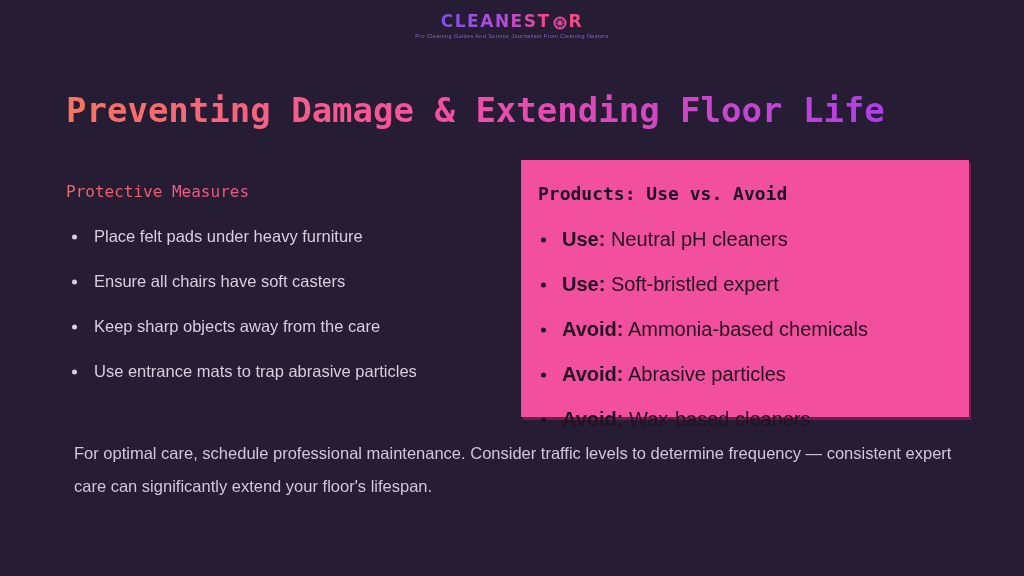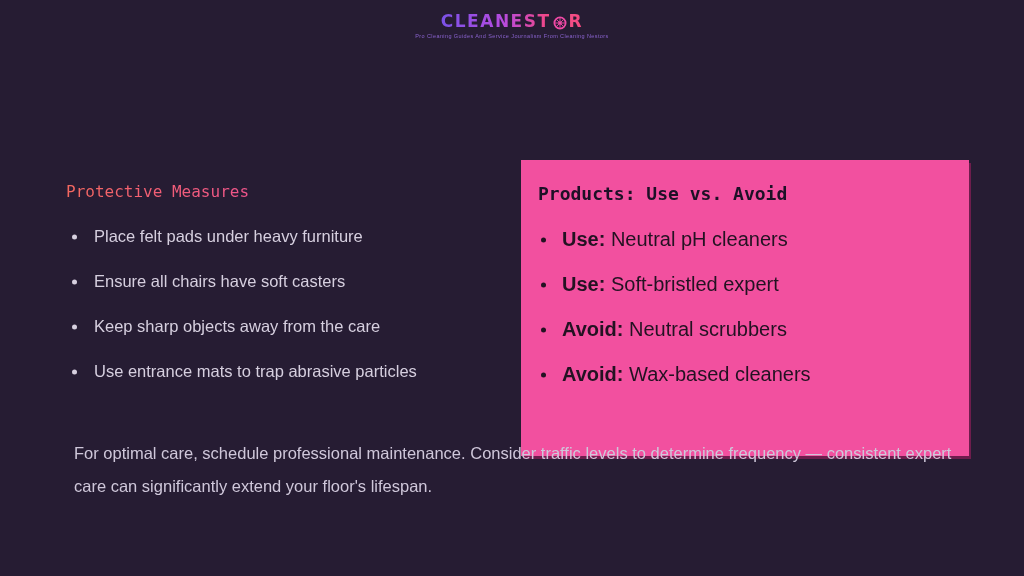--- a/index.html
+++ b/index.html
@@ -109,21 +109,21 @@
     border-radius: 50%;
     background: currentColor;
   }
 
   
   .products-panel {
     position: absolute;
     left: 521px;
     top: 160px;
     width: 448px;
-    height: 296px;
+    height: 257px;
     background: #f2509f;
     box-shadow: 2px 3px 0 #6e1d4d;
     padding: 23px 17px 0 17px;
   }
   .panel-heading {
     font-family: "DejaVu Sans Mono", monospace;
     font-weight: 700;
     font-size: 18px;
     line-height: 22px;
     color: #1d1026;
@@ -168,20 +168,21 @@
             <line x1="14.8" y1="5.2" x2="5.2" y2="14.8" stroke-width="1.3"></line>
             <circle cx="10" cy="10" r="2.6" fill="#ee49a5" stroke="none"></circle>
           </g>
         </svg>
       </span>
       <span class="logo-part-end">R</span>
     </div>
     <div class="tagline">Pro Cleaning Guides And Service Journalism From Cleaning Nestors</div>
   </div>
 
+  <h1 class="page-title">Preventing Damage &amp; Extending Floor Life</h1>
 
   <div class="left-col">
     <h2 class="left-heading">Protective Measures</h2>
     <ul class="bullet-list">
 
         <li>Place felt pads under heavy furniture</li>
 
         <li>Ensure all chairs have soft casters</li>
 
         <li>Keep sharp objects away from the care</li>
@@ -192,22 +193,23 @@
 
   <div class="products-panel">
     <h2 class="panel-heading">Products: Use vs. Avoid</h2>
     <ul class="bullet-list">
 
         <li><span class="item-prefix">Use:</span><span> Neutral pH cleaners</span></li>
 
 
         <li><span class="item-prefix">Use:</span><span> Soft-bristled expert</span></li>
 
-
-        <li><span class="item-prefix">Avoid:</span><span> Neutral scrubbers</span></li>
+        <li><span class="item-prefix">Avoid:</span><span> Ammonia-based chemicals</span></li>
+
+        <li><span class="item-prefix">Avoid:</span><span> Abrasive particles</span></li>
 
         <li><span class="item-prefix">Avoid:</span><span> Wax-based cleaners</span></li>
       </ul>
   </div>
 
   <p class="footer-note">For optimal care, schedule professional maintenance. Consider traffic levels to determine frequency — consistent expert care can significantly extend your floor's lifespan.</p>
 
 </div>
 
 </body></html>

